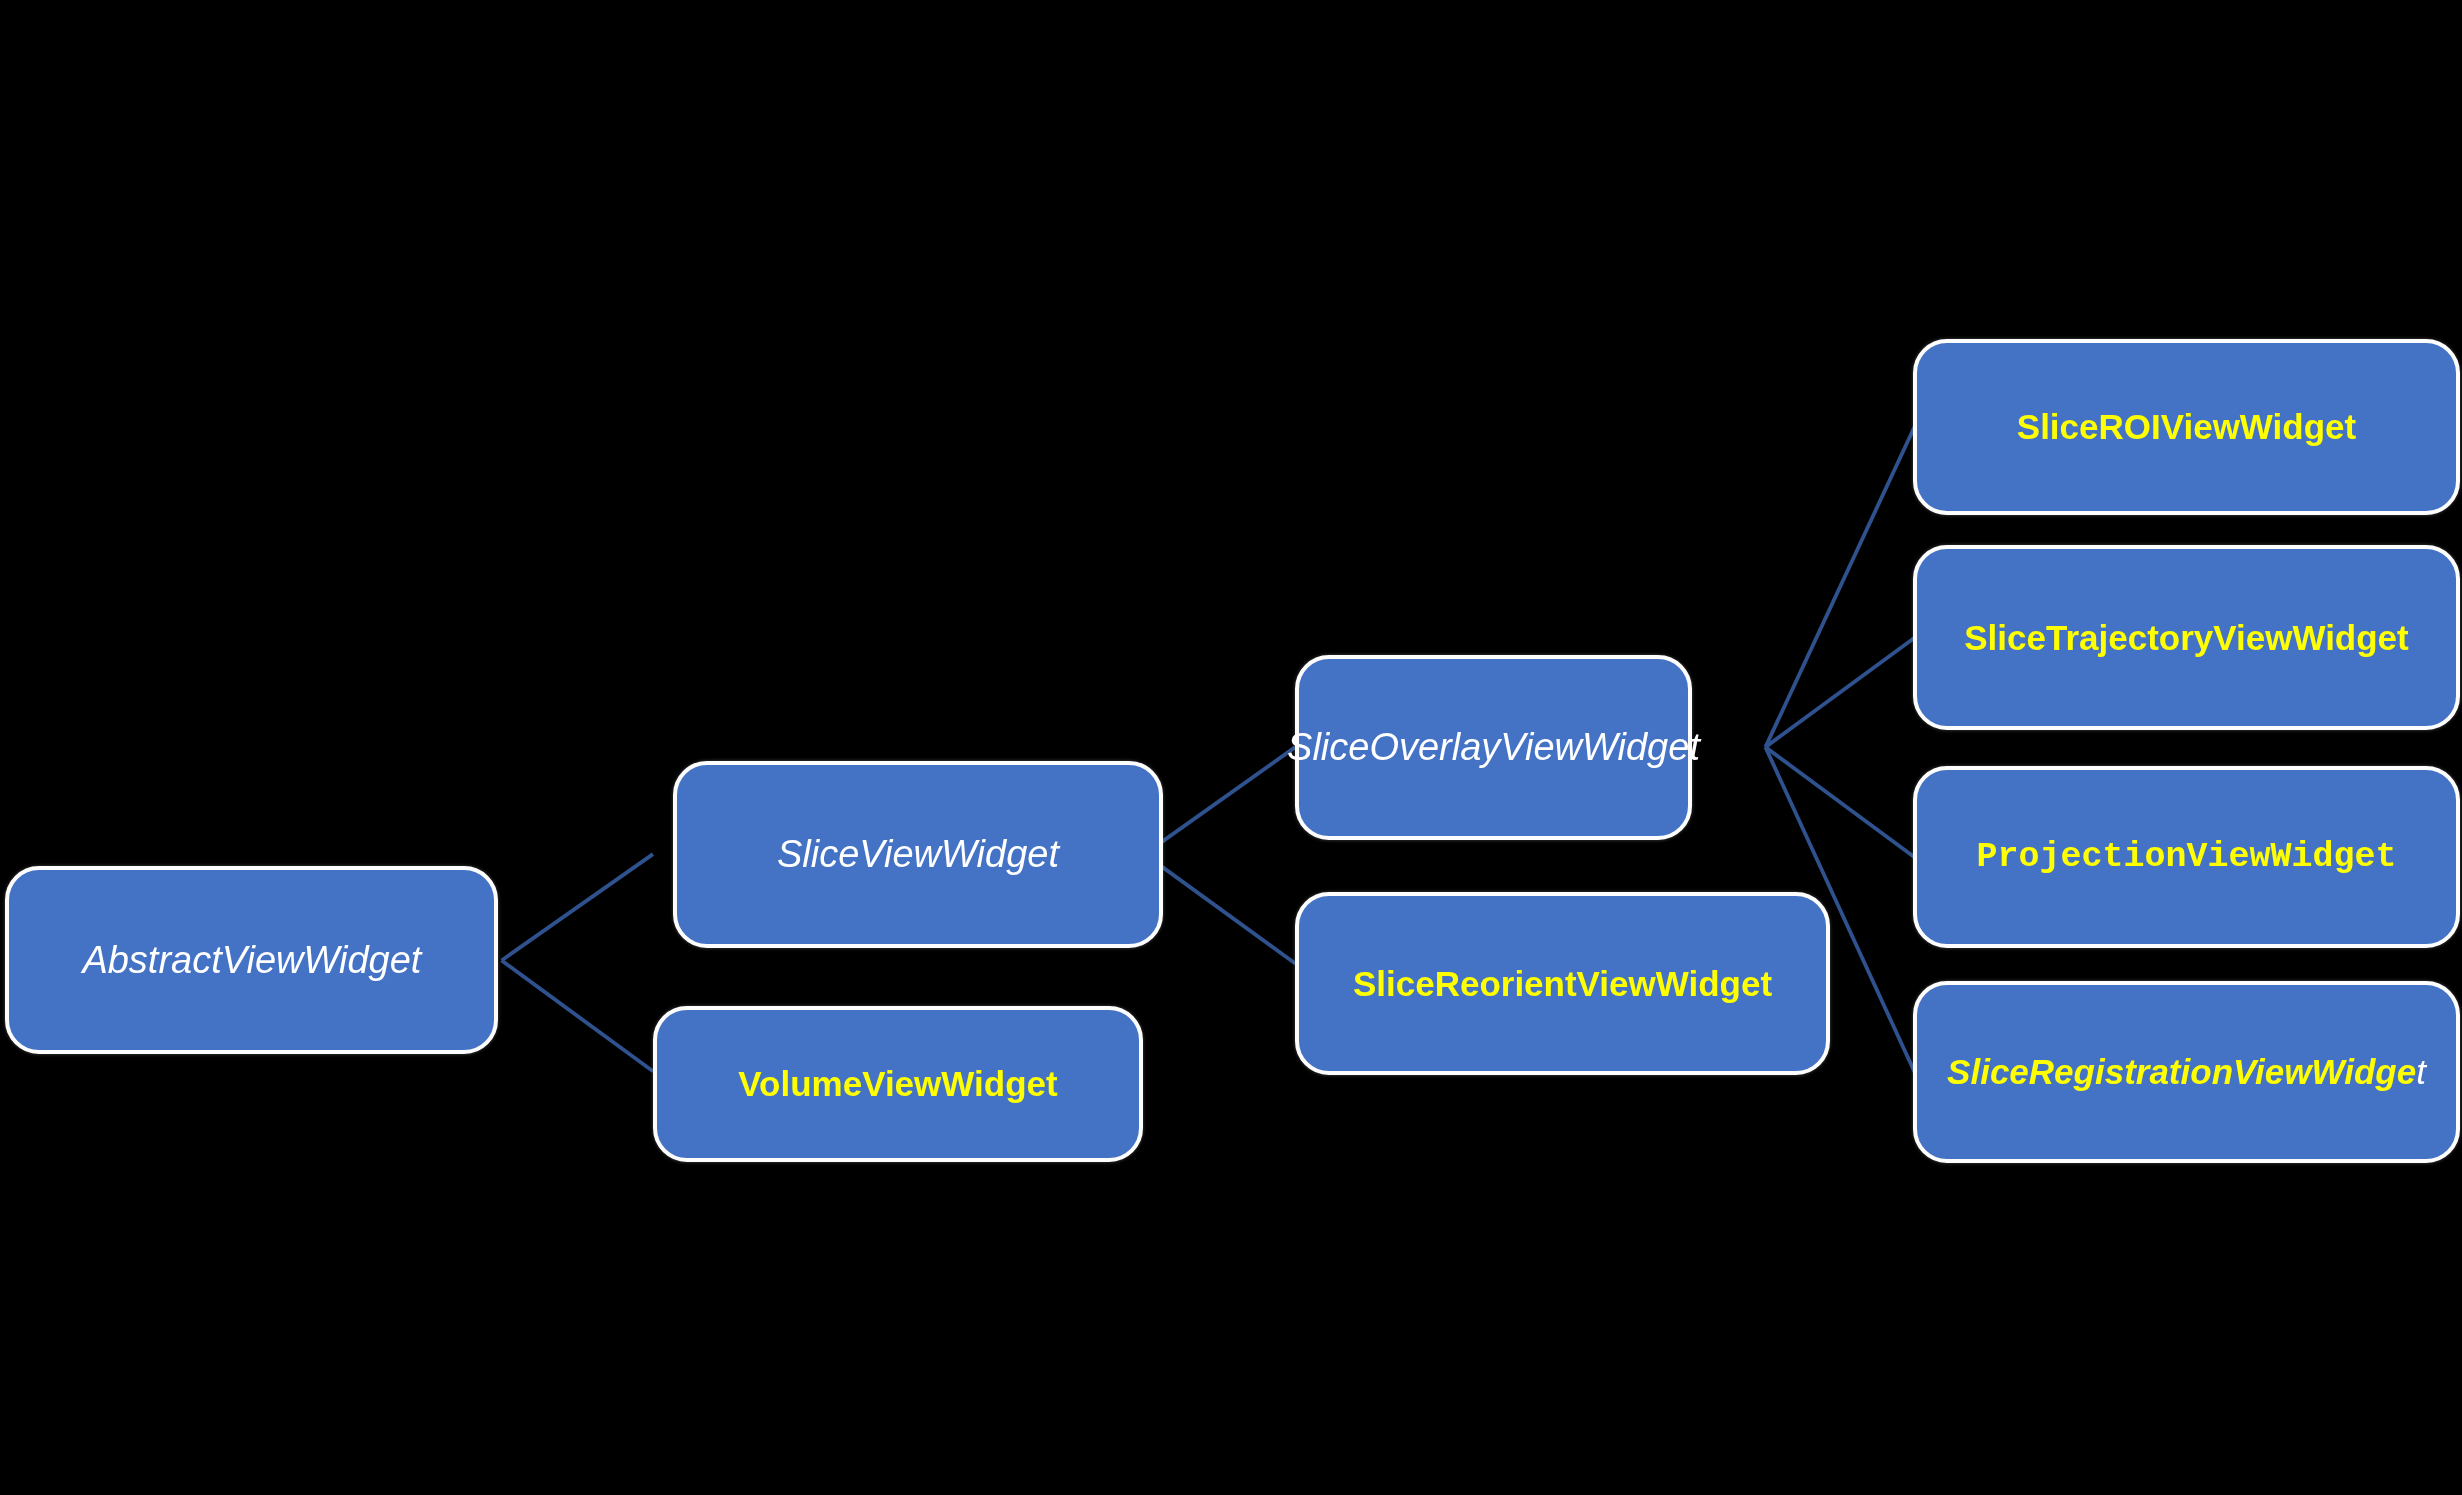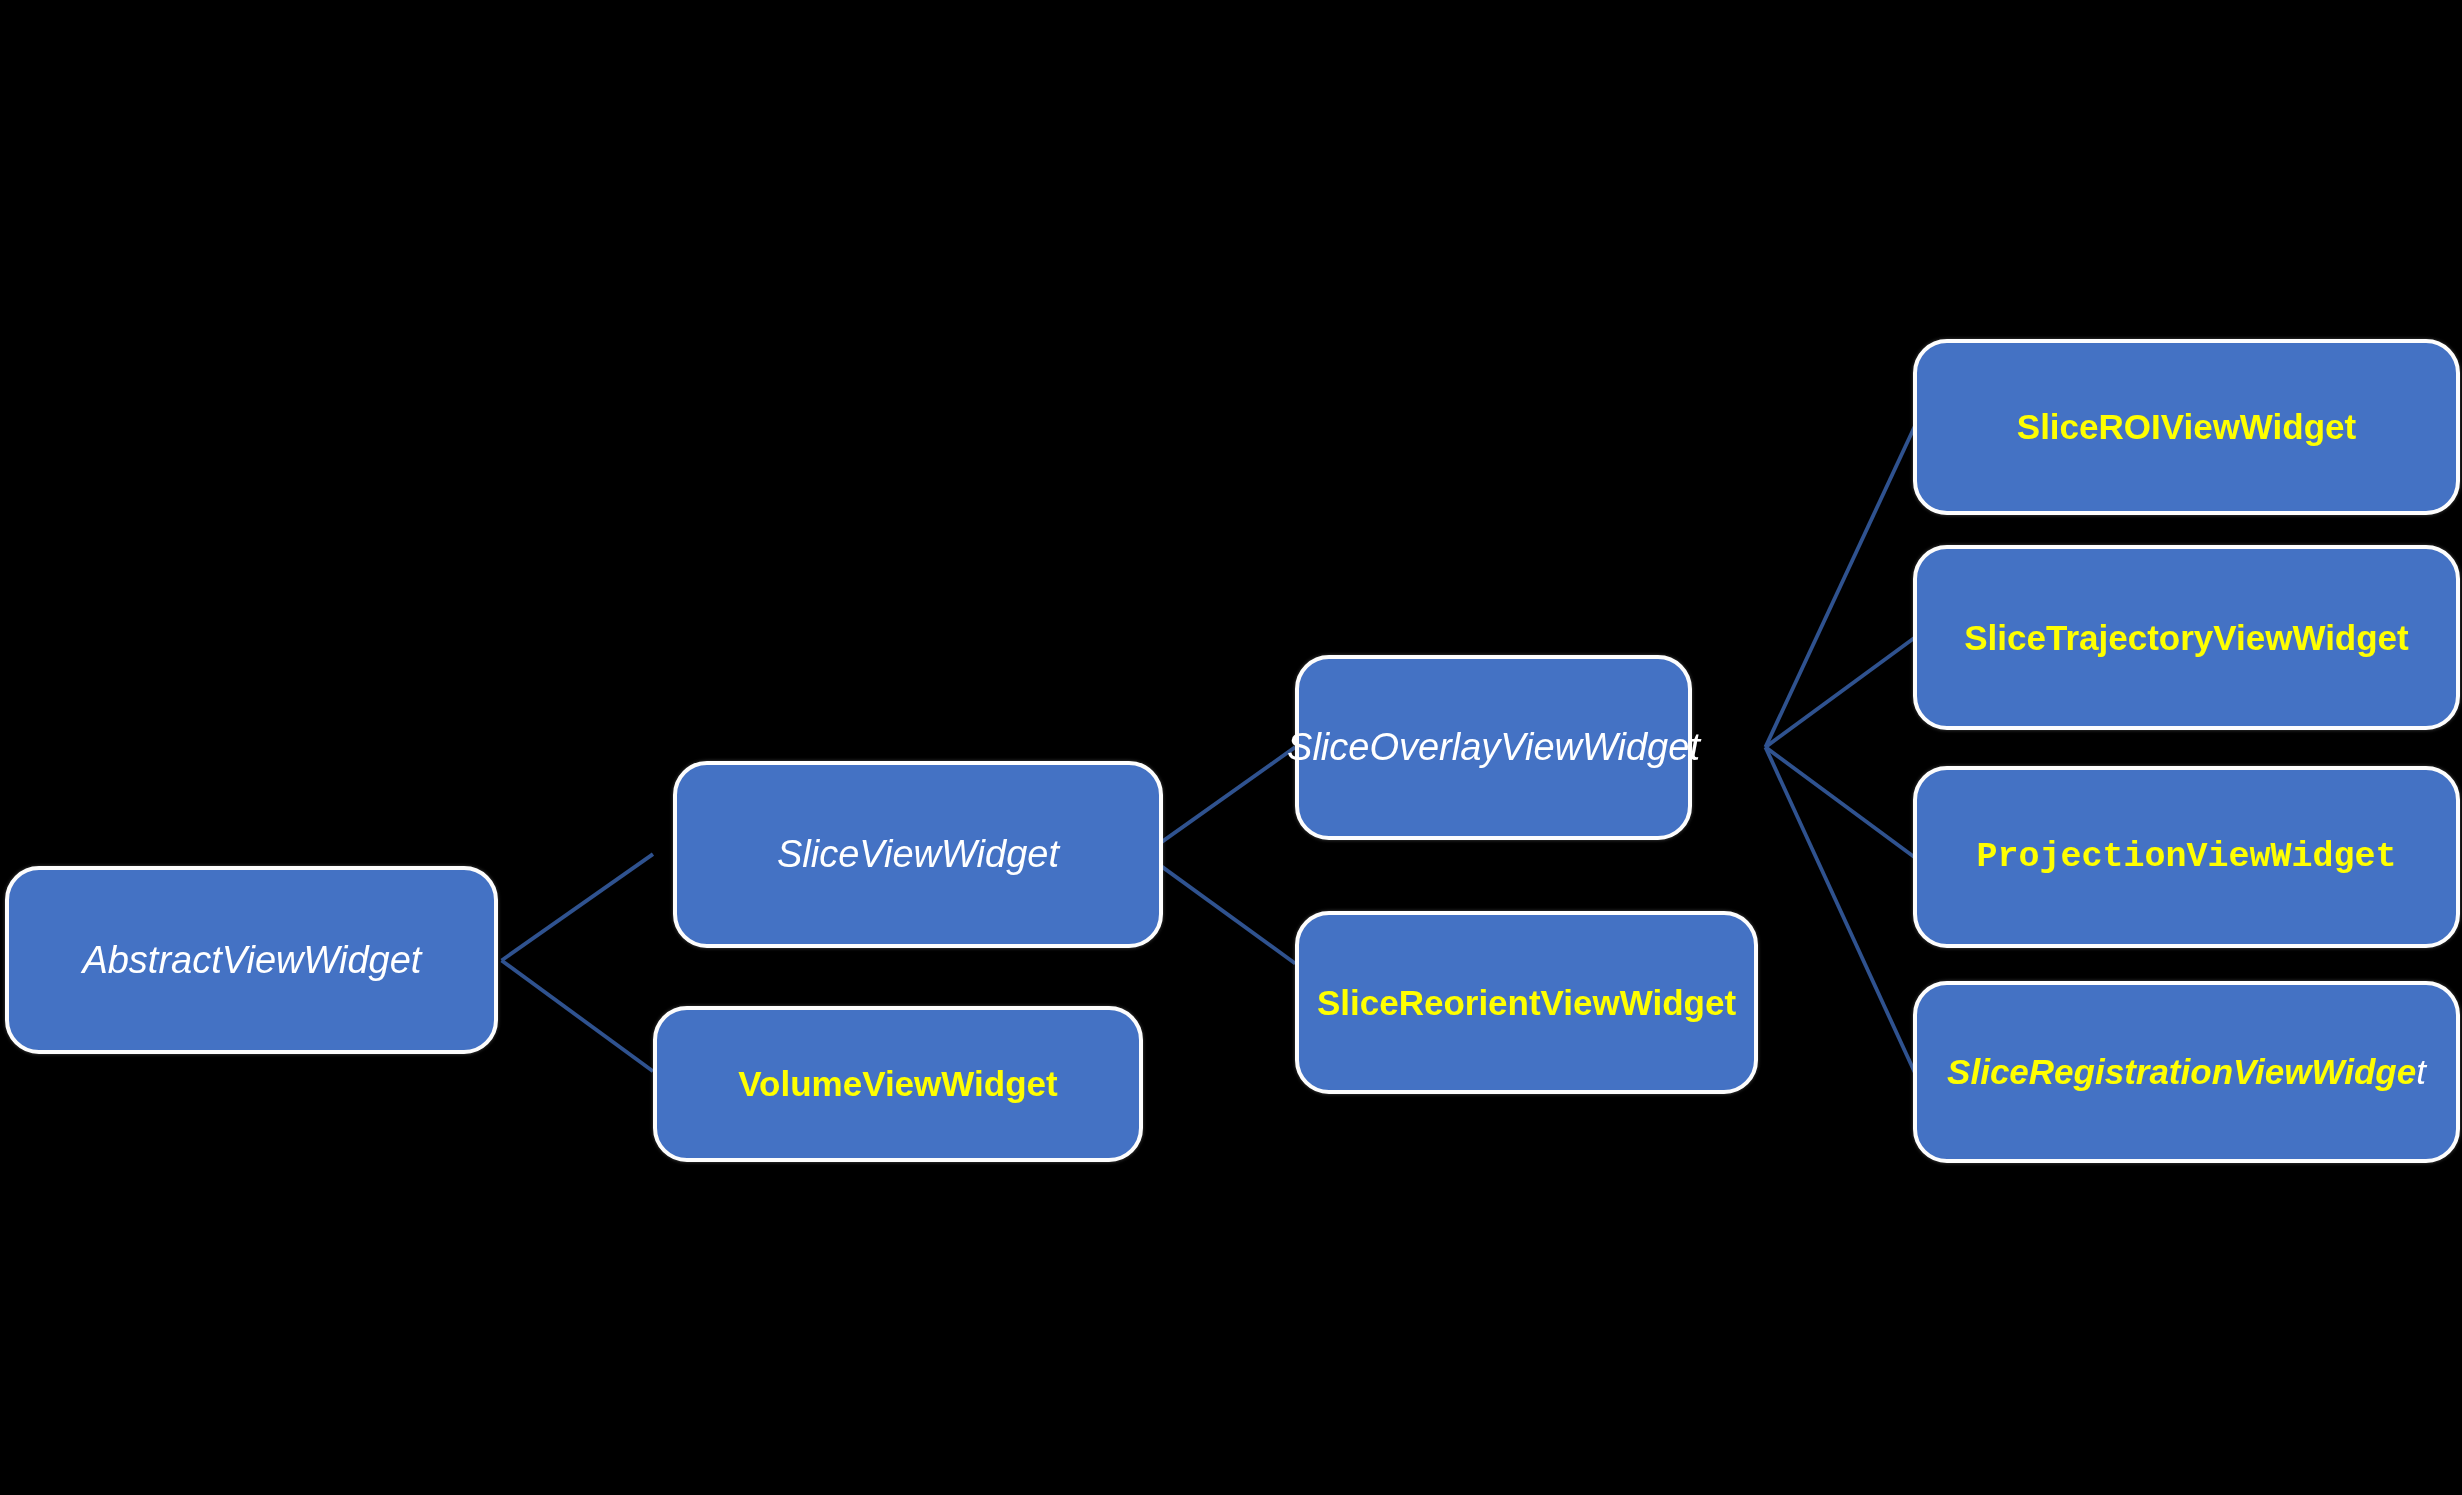--- a/index.html
+++ b/index.html
@@ -53,21 +53,21 @@
   }
   .node .tail-plain {
     color: #FFFFFF;
     font-weight: 400;
   }
   
   .pos-abstract       { left: 5.4px;    top: 866px; width: 493px; height: 188px; }
   .pos-sliceview      { left: 653px;  top: 761px;  width: 490px; height: 187px; margin-left: 20px; }
   .pos-volumeview     { left: 653px;  top: 980px; width: 490px; height: 156px; margin-top: 26px; }
   .pos-sliceoverlay   { left: 1295px; top: 655px;  width: 397px; height: 185px; }
-  .pos-slicereorient  { left: 1295px; top: 911px; width: 463px; height: 183px; }
+  .pos-slicereorient  { left: 1295px; top: 892px; width: 535px; height: 183px; }
   .pos-sliceroi       { left: 1913px; top: 339px;  width: 547px; height: 176px; }
   .pos-slicetrajectory{ left: 1913px; top: 545px;  width: 547px; height: 185px; }
   .pos-projection     { left: 1913px; top: 766px; width: 547px; height: 182px; font-family: Liberation Mono, monospace; }
   .pos-sliceregistration { left: 1913px; top: 981px; width: 547px; height: 182px; font-style: italic; }
 </style>
 </head>
 <body>
 
 <div class="canvas">
 

